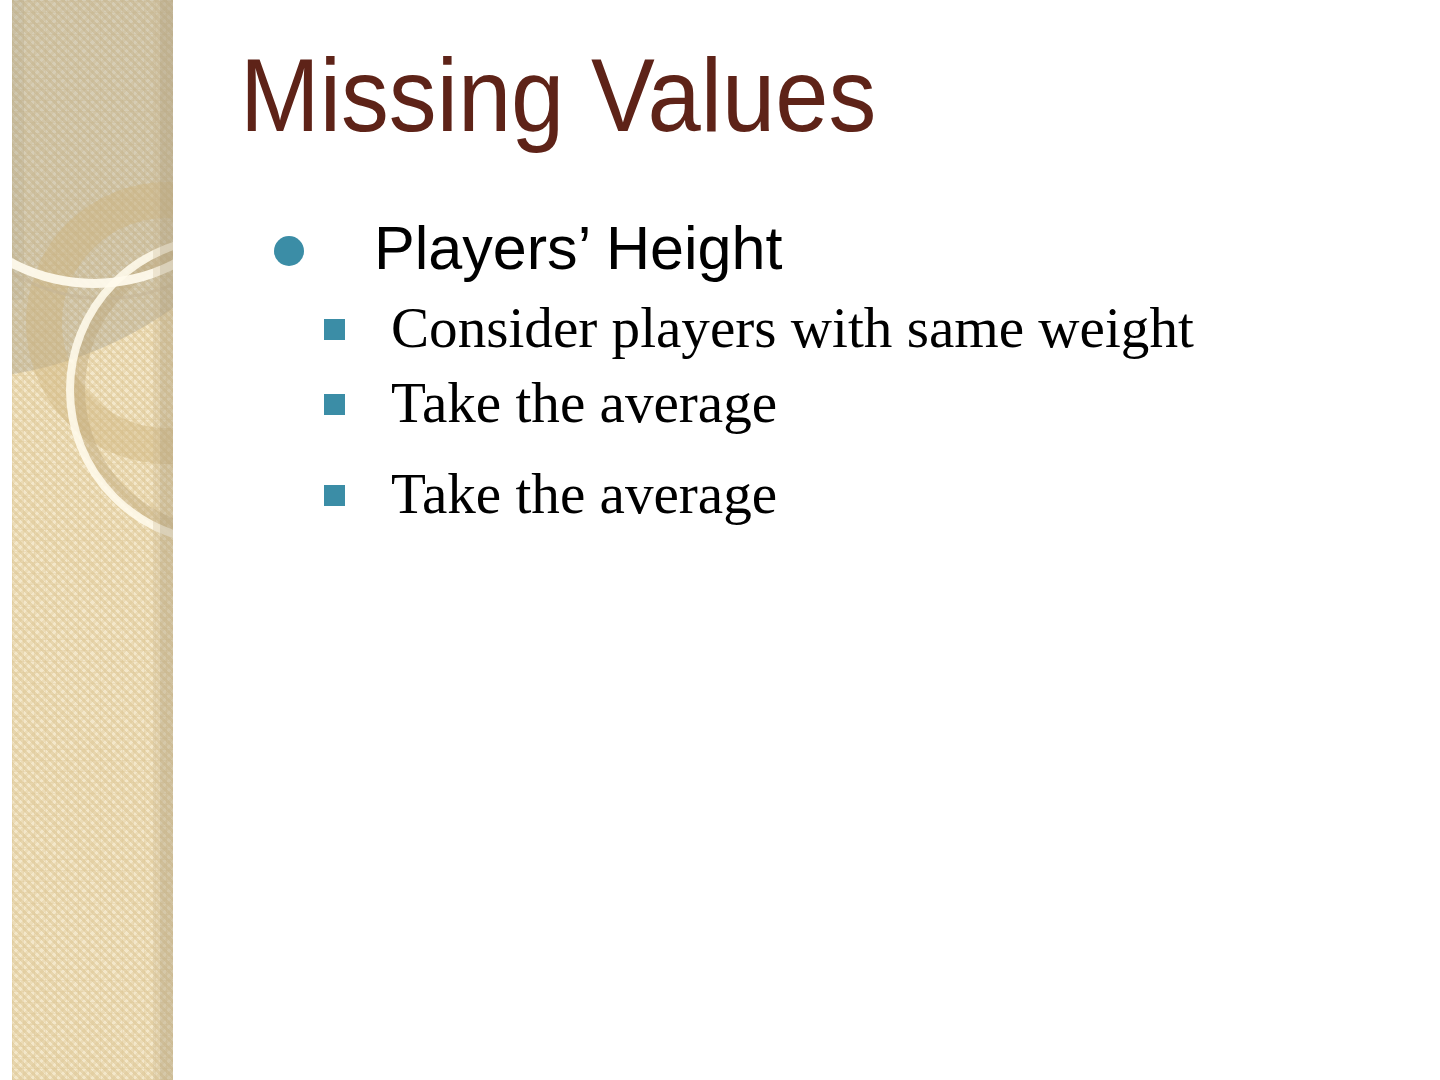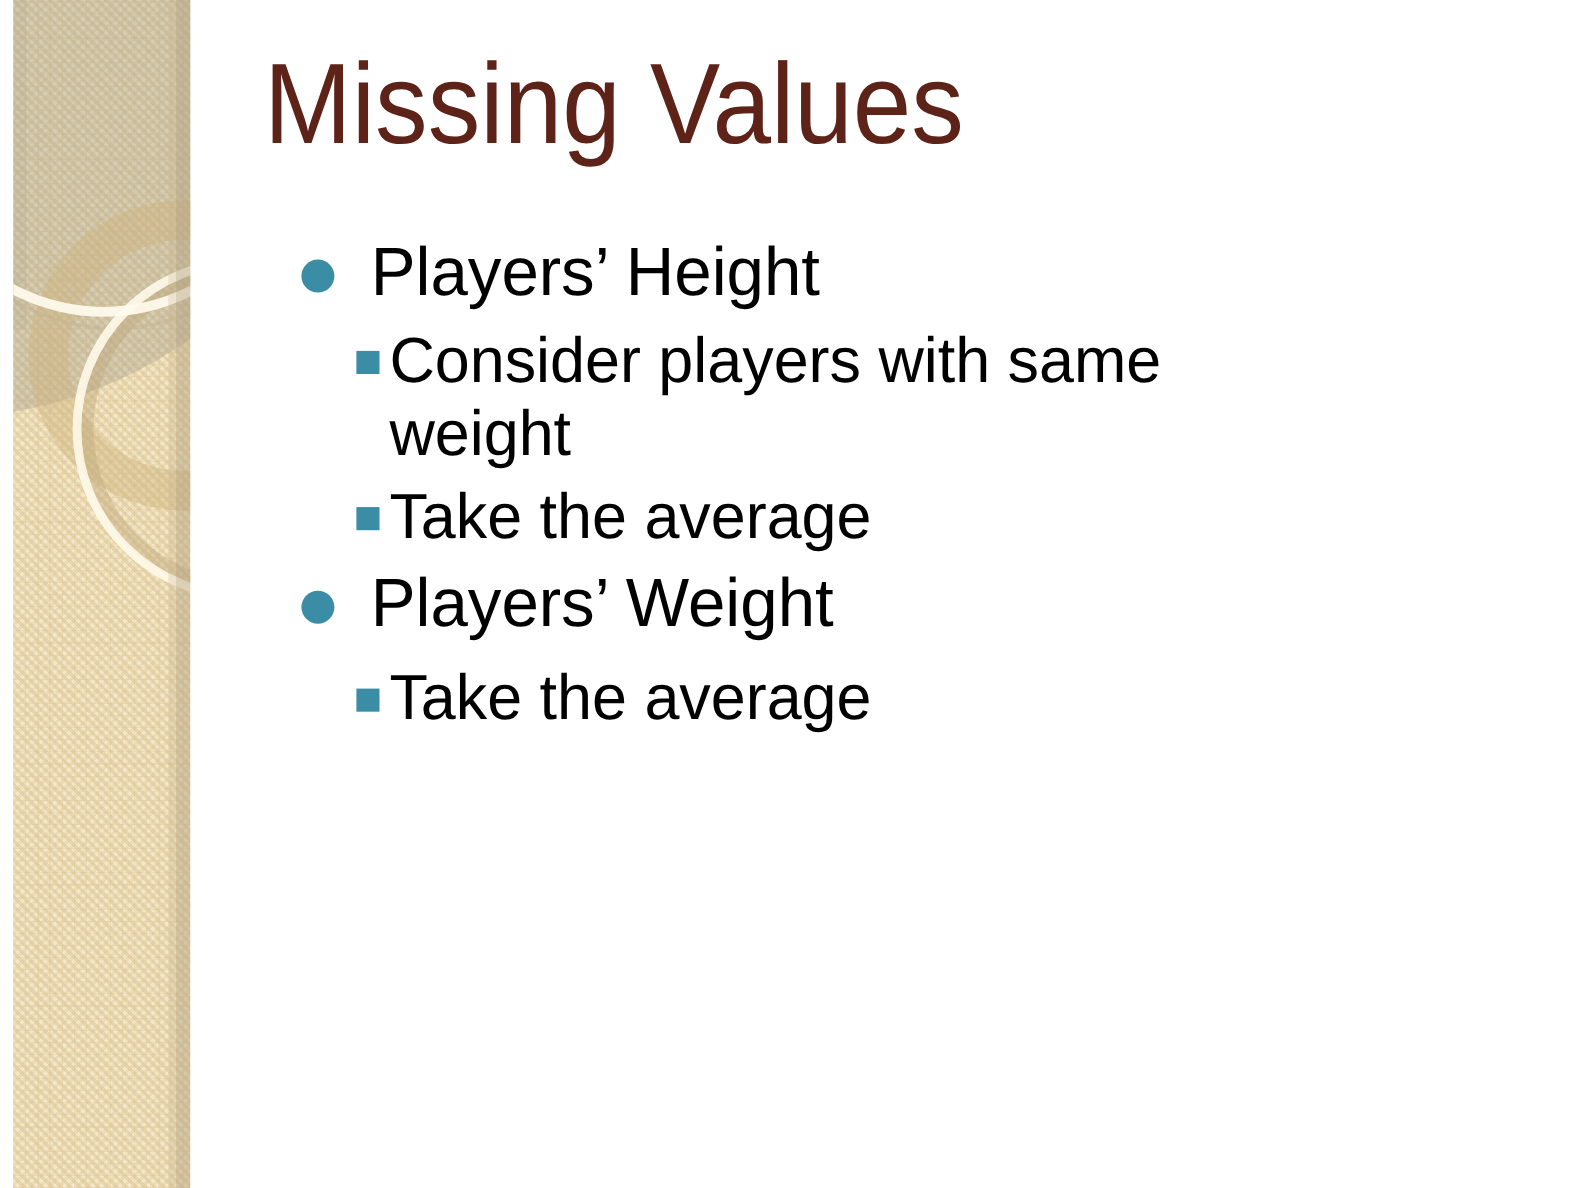--- a/index.html
+++ b/index.html
@@ -158,20 +158,21 @@
     top: 212px;
     width: 1140px;
   }
 
   .b1, .b2 {
     display: flex;
     align-items: flex-start;
     color: #000000;
     font-family: "Liberation Sans", sans-serif;
     font-weight: normal;
+    gap: 37px;
   }
 
   
   .b1 {
     font-size: 62px;
     line-height: 1.17;
     margin: 0 0 2px 0;
     padding-left: 12px;
   }
   .b1 .marker {
@@ -188,20 +189,21 @@
     transform: scaleX(0.985);
     transform-origin: left center;
   }
 
   
   .b2 {
     font-size: 58px;
     line-height: 1.155;
     margin: 0 0 2px 0;
     padding-left: 62px;
+    font-family: Liberation Serif, serif;
   }
   .b2 .marker {
     flex: 0 0 auto;
     width: 21px;
     height: 21px;
     background: #3b8da6;
     margin-top: 24px;
     margin-right: 9px;
   }
   .b2 .txt {
@@ -250,24 +252,20 @@
 
     <div class="sp-b"></div>
 
     <div class="b2">
       <span class="marker"></span>
       <span class="txt">Take the average</span>
     </div>
 
     <div class="sp-a"></div>
 
-    <div class="b1">
-      <span class="marker"></span>
-      <span class="txt">Players’ Weight</span>
-    </div>
 
     <div class="sp-a"></div>
 
 
     <div class="sp-b"></div>
 
     <div class="b2">
       <span class="marker"></span>
       <span class="txt">Take the average</span>
     </div>

